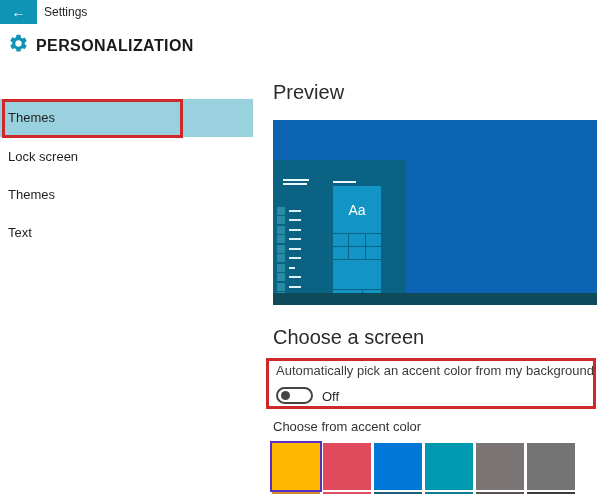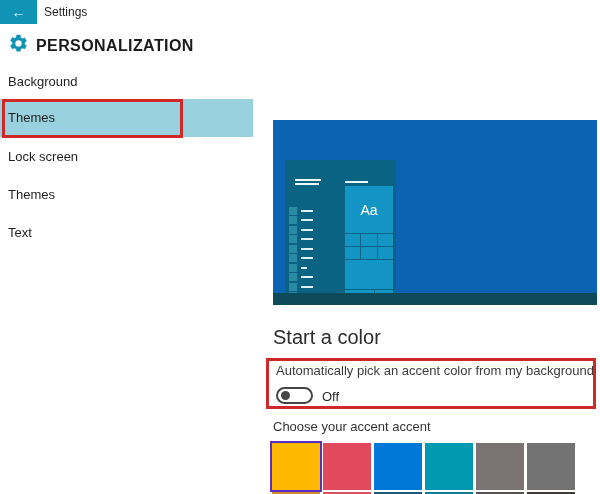--- a/index.html
+++ b/index.html
@@ -26,21 +26,21 @@
   .h-preview{position:absolute;left:273px;top:81px;font-size:20px;font-weight:400;color:#2b2b2b;}
   .h-choose{position:absolute;left:273px;top:326px;font-size:20px;font-weight:400;color:#2b2b2b;}
   .auto-label{position:absolute;left:276px;top:363px;font-size:13px;color:#3c3c3c;white-space:nowrap;text-align:center;}
   .accent-label{position:absolute;left:273px;top:419px;font-size:13px;color:#333;}
   
   .toggle{position:absolute;left:276px;top:387px;width:37px;height:17px;border:2px solid #454545;border-radius:10px;box-sizing:border-box;cursor:pointer;background:#fff;}
   .toggle .knob{position:absolute;left:3px;top:2px;width:9px;height:9px;border-radius:50%;background:#454545;}
   .toggle-state{position:absolute;left:322px;top:389px;font-size:13px;color:#2a2a2a;}
   
   .preview{position:absolute;left:273px;top:120px;width:324px;height:185px;overflow:hidden;}
-  .panel{position:absolute;left:12px;top:40px;width:111px;height:145px;}
+  .panel{position:absolute;left:0;top:40px;width:111px;height:145px;padding-left:22px;}
   .dline{position:absolute;height:2px;background:#eef7fa;}
   .dl1{left:10px;top:19px;width:26px;}
   .dl2{left:10px;top:23px;width:24px;}
   .menu-list{position:absolute;left:4px;top:47px;width:30px;height:93px;display:flex;flex-direction:column;justify-content:space-between;}
   .menu-row{display:flex;align-items:center;height:8px;}
   .menu-row .sq{width:8px;height:8px;flex:none;}
   .menu-row .dash{height:2px;width:12px;margin-left:4px;}
   .menu-row:nth-child(7) .dash{width:6px;}
   .tiledash{position:absolute;left:60px;top:21px;width:23px;height:2px;background:#eef7fa;}
   .tile-aa{position:absolute;left:60px;top:26px;width:48px;height:47px;display:flex;align-items:center;justify-content:center;color:#fff;font-size:14px;}
@@ -70,29 +70,29 @@
   </div>
   <div class="topbar-title">Settings</div>
 
   <div class="gear" style="color: rgb(16, 148, 181);">
     <svg viewBox="0 0 24 24" fill="currentColor" aria-hidden="true">
       <path d="M19.14,12.94a7.07,7.07 0 0,0 .06-.94 7.07,7.07 0 0,0-.06-.94l2.03-1.58a.5.5 0 0,0 .12-.64l-1.92-3.32a.5.5 0 0,0-.61-.22l-2.39.96a7.3,7.3 0 0,0-1.62-.94l-.36-2.54A.5.5 0 0,0 13.9,2h-3.8a.5.5 0 0,0-.49.42l-.36,2.54a7.3,7.3 0 0,0-1.62.94l-2.39-.96a.5.5 0 0,0-.61.22L2.71,8.48a.5.5 0 0,0 .12.64l2.03,1.58a7.07,7.07 0 0,0 0,1.88l-2.03,1.58a.5.5 0 0,0-.12.64l1.92,3.32c.14.24.42.34.61.22l2.39-.96c.5.38 1.03.7 1.62.94l.36,2.54c.04.24.25.42.49.42h3.8c.24,0 .45-.18.49-.42l.36-2.54a7.3,7.3 0 0,0 1.62-.94l2.39.96c.23.09.47,0 .61-.22l1.92-3.32a.5.5 0 0,0-.12-.64zM12,15.6A3.6,3.6 0 1,1 15.6,12 3.6,3.6 0 0,1 12,15.6z"></path>
     </svg>
   </div>
   <div class="page-title">PERSONALIZATION</div>
 
-  <div class="side-item" style="top:72px">Background</div>
   <div class="side-hl" style="background-color: rgb(153, 210, 222);">
     <span class="side-hl-label">Themes</span>
   </div>
   <div class="side-item" style="top:185px">Themes</div>
   <div class="side-item" style="top:147px">Lock screen</div>
   <div class="side-item" style="top:223px">Text</div>
   <div class="annot annot-colors" style="border-color: rgb(206, 40, 41);"></div>
 
+  <div class="h-preview">Preview</div>
 
   <div class="preview" style="background-color: rgb(11, 99, 177);">
     <div class="panel" style="background-color: rgb(11, 99, 132);">
       <div class="dline dl1"></div>
       <div class="dline dl2"></div>
       <div class="menu-list">
         <div class="menu-row">
             <span class="sq" style="background-color: rgb(42, 139, 164);"></span>
             <span class="dash" style="background-color: rgb(223, 240, 245);"></span>
           </div>
@@ -147,30 +147,30 @@
       </div>
       <div class="tile-large" style="background-color: rgb(18, 149, 197);"></div>
       <div class="tile-bottom">
         <div style="background-color: rgb(18, 149, 197);"></div>
         <div style="background-color: rgb(18, 149, 197);"></div>
       </div>
     </div>
     <div class="taskbar" style="background-color: rgb(14, 74, 90);"></div>
   </div>
 
-  <div class="h-choose">Start a color</div>
+  <div class="h-choose">Choose a screen</div>
 
   <div class="auto-label">Automatically pick an accent color from my background</div>
   <div class="toggle">
     <div class="knob"></div>
   </div>
   <div class="toggle-state">Off</div>
   <div class="annot annot-auto" style="border-color: rgb(206, 40, 41);"></div>
 
-  <div class="accent-label">Choose your accent accent</div>
+  <div class="accent-label">Choose from accent color</div>
 
   <div class="swatch-row row1">
     <div class="swatch selected" style="background-color: rgb(254, 184, 0); outline-color: rgb(91, 47, 196);"></div>
     <div class="swatch" style="background-color: rgb(224, 74, 92);"></div>
     <div class="swatch" style="background-color: rgb(0, 120, 215);"></div>
     <div class="swatch" style="background-color: rgb(0, 153, 176);"></div>
     <div class="swatch" style="background-color: rgb(122, 117, 116);"></div>
     <div class="swatch" style="background-color: rgb(115, 115, 115);"></div>
   </div>
   <div class="swatch-row row2">

